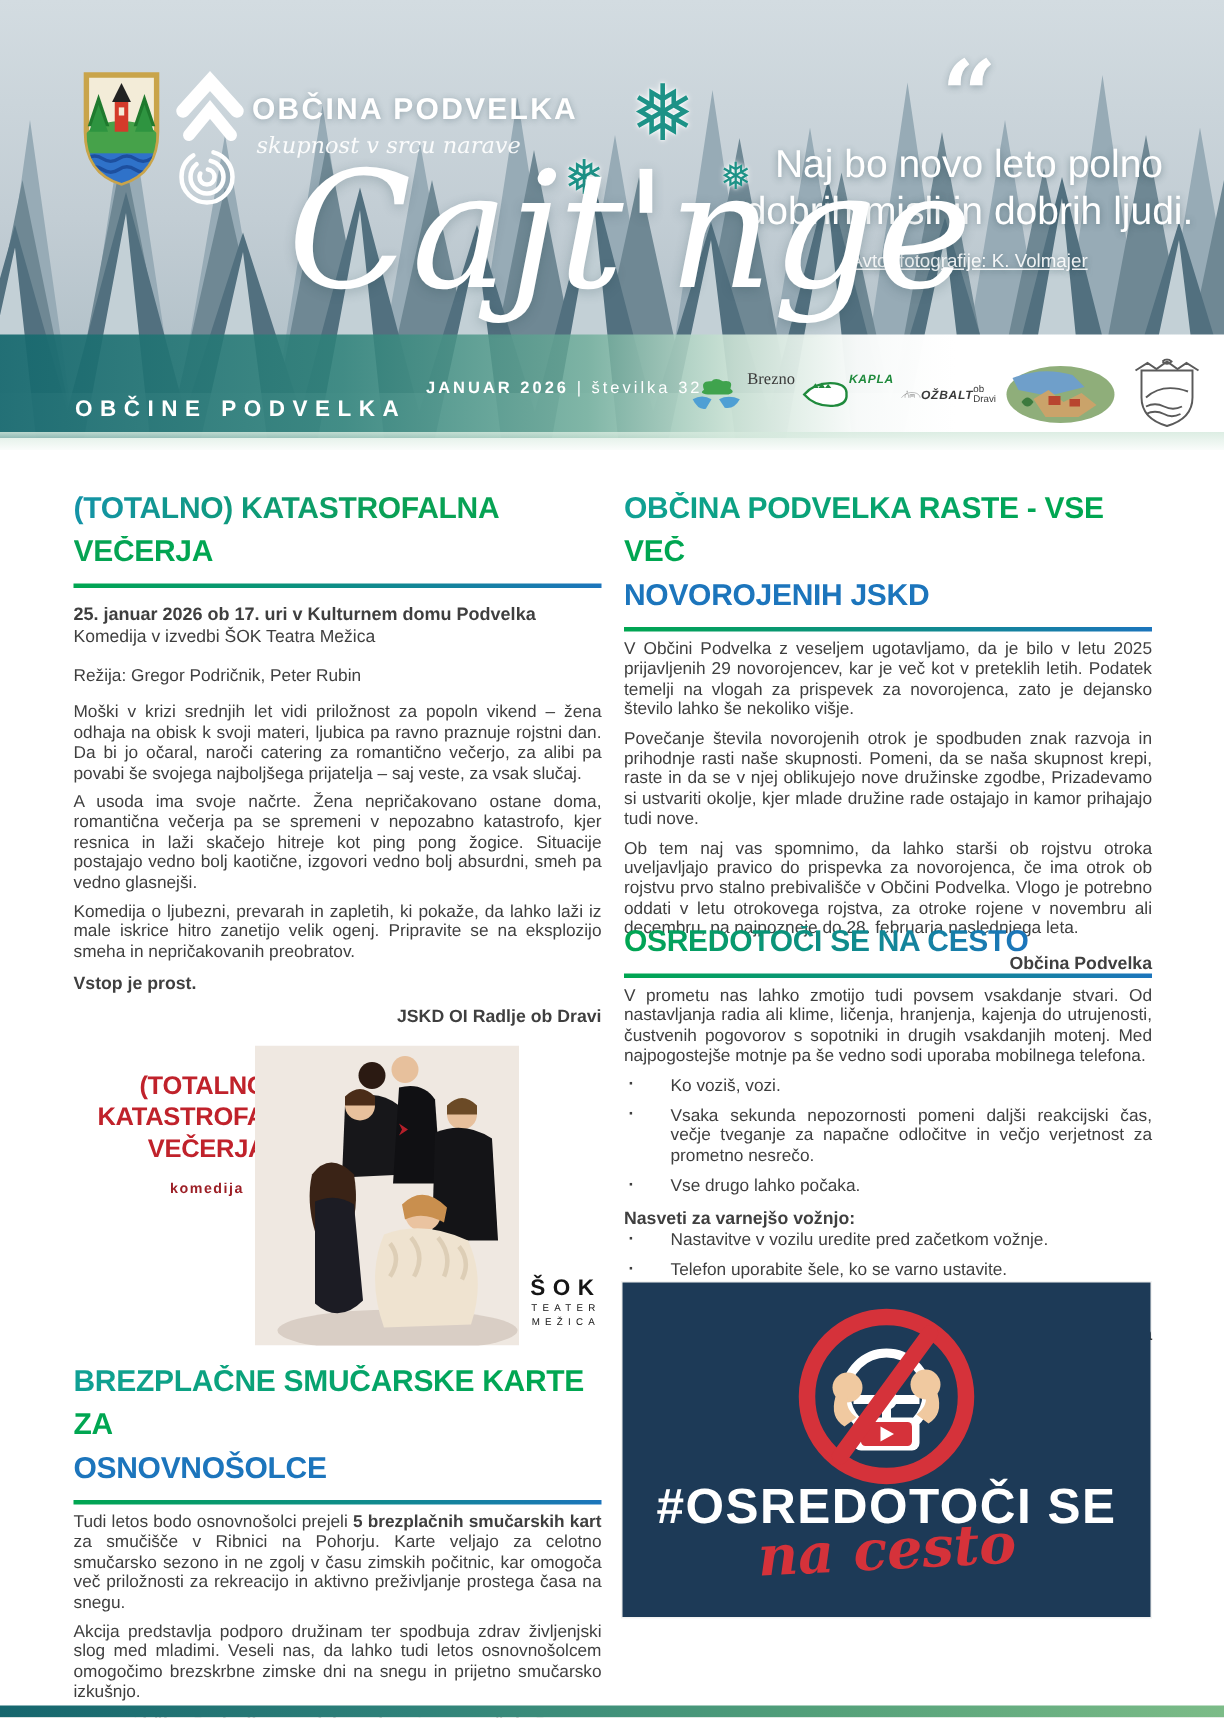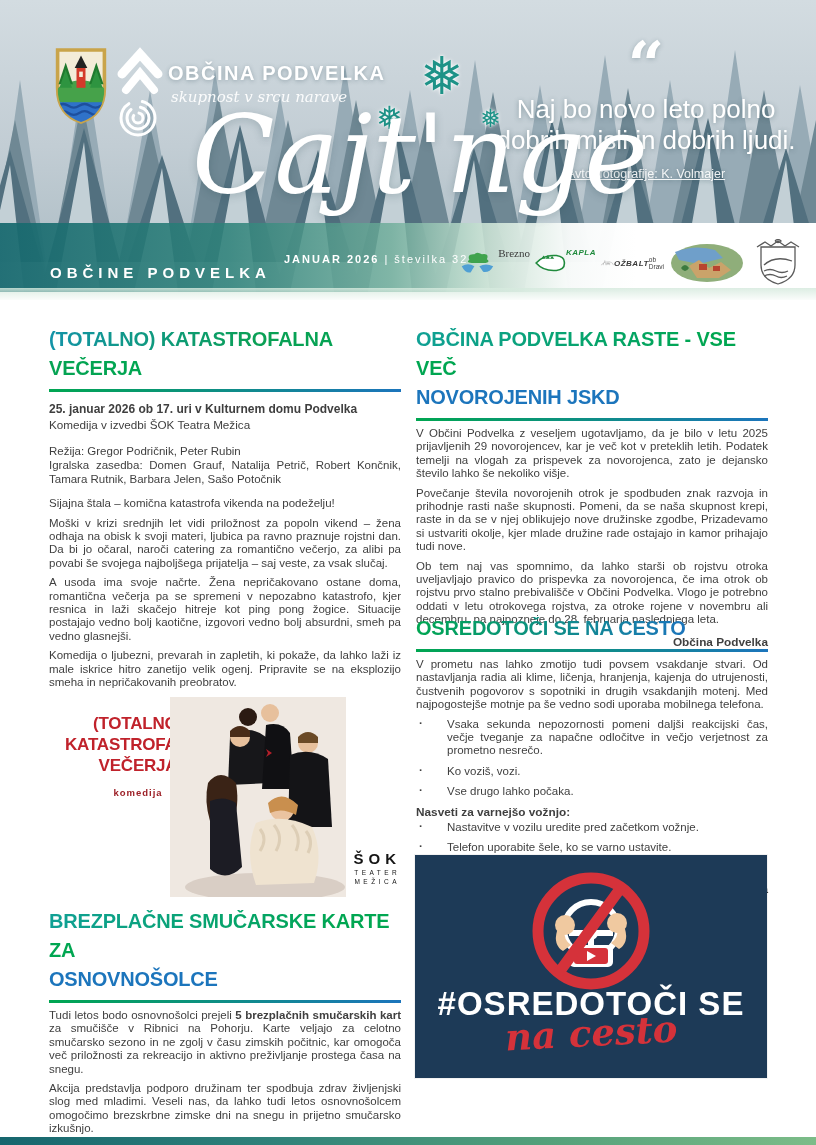--- a/index.html
+++ b/index.html
@@ -215,25 +215,23 @@
   </div>
 
   <div class="col col-l">
     <section>
       <h2><span class="grad1">(TOTALNO) KATASTROFALNA VEČERJA</span></h2>
       <div class="rule"></div>
       <div class="meta-b">25. januar 2026 ob 17. uri v Kulturnem domu Podvelka</div>
       <div class="meta">Komedija v izvedbi ŠOK Teatra Mežica</div>
       <div class="body-txt credits">
         <p>Režija: Gregor Podričnik, Peter Rubin</p>
-        <p>Igralska zasedba: Domen Grauf, Natalija Petrič, Robert Končnik, Tamara Rutnik, Barbara Jelen, Sašo Potočnik</p>
       </div>
       <div class="gap10"></div>
       <div class="body-txt">
-        <p>Sijajna štala – komična katastrofa vikenda na podeželju!</p>
         <p>Moški v krizi srednjih let vidi priložnost za popoln vikend – žena odhaja na obisk k svoji materi, ljubica pa ravno praznuje rojstni dan. Da bi jo očaral, naroči catering za romantično večerjo, za alibi pa povabi še svojega najboljšega prijatelja – saj veste, za vsak slučaj.</p>
         <p>A usoda ima svoje načrte. Žena nepričakovano ostane doma, romantična večerja pa se spremeni v nepozabno katastrofo, kjer resnica in laži skačejo hitreje kot ping pong žogice. Situacije postajajo vedno bolj kaotične, izgovori vedno bolj absurdni, smeh pa vedno glasnejši.</p>
         <p>Komedija o ljubezni, prevarah in zapletih, ki pokaže, da lahko laži iz male iskrice hitro zanetijo velik ogenj. Pripravite se na eksplozijo smeha in nepričakovanih preobratov.</p>
       </div>
       <div class="bold-line">Vstop je prost.</div>
       <div class="byline">JSKD OI Radlje ob Dravi</div>
     </section>
 
     <div class="poster">
       <div class="poster-title">
@@ -301,22 +299,22 @@
       <div class="byline">Občina Podvelka</div>
     </section>
 
     <section style="position:absolute;left:0;top:289px;width:352px;">
       <h2><span class="grad3">OSREDOTOČI SE NA CESTO</span></h2>
       <div class="rule"></div>
       <div class="gap6"></div>
       <div class="body-txt">
         <p>V prometu nas lahko zmotijo tudi povsem vsakdanje stvari. Od nastavljanja radia ali klime, ličenja, hranjenja, kajenja do utrujenosti, čustvenih pogovorov s sopotniki in drugih vsakdanjih motenj. Med najpogostejše motnje pa še vedno sodi uporaba mobilnega telefona.</p>
         <ul class="dots">
+          <li>Ko voziš, vozi.</li>
           <li>Vsaka sekunda nepozornosti pomeni daljši reakcijski čas, večje tveganje za napačne odločitve in večjo verjetnost za prometno nesrečo.</li>
-          <li>Ko voziš, vozi.</li>
           <li>Vse drugo lahko počaka.</li>
         </ul>
         <div class="bold-line">Nasveti za varnejšo vožnjo:</div>
         <ul class="dots">
           <li>Nastavitve v vozilu uredite pred začetkom vožnje.</li>
           <li>Telefon uporabite šele, ko se varno ustavite.</li>
           <li>Na pot se odpravite spočiti in z mislijo na promet.</li>
         </ul>
       </div>
       <div class="byline" style="margin-top:0;">Agencija za varnost prometa</div>

